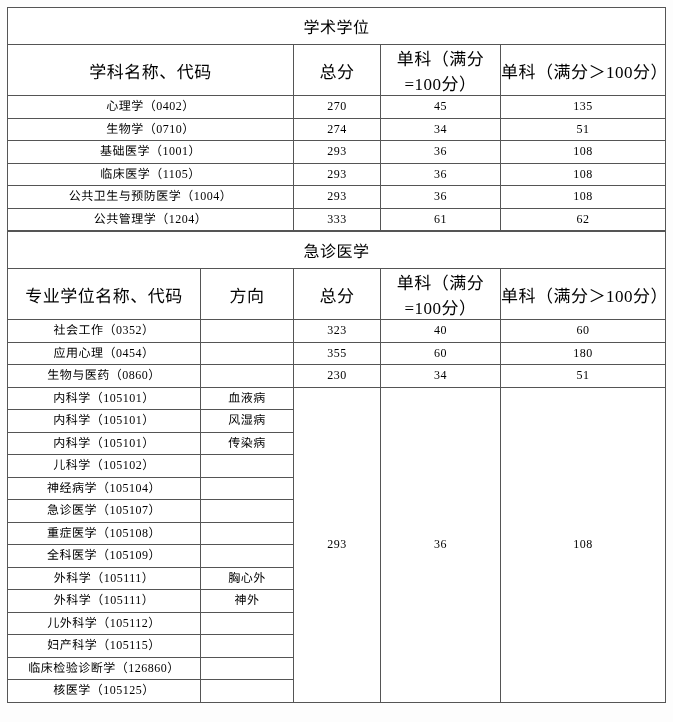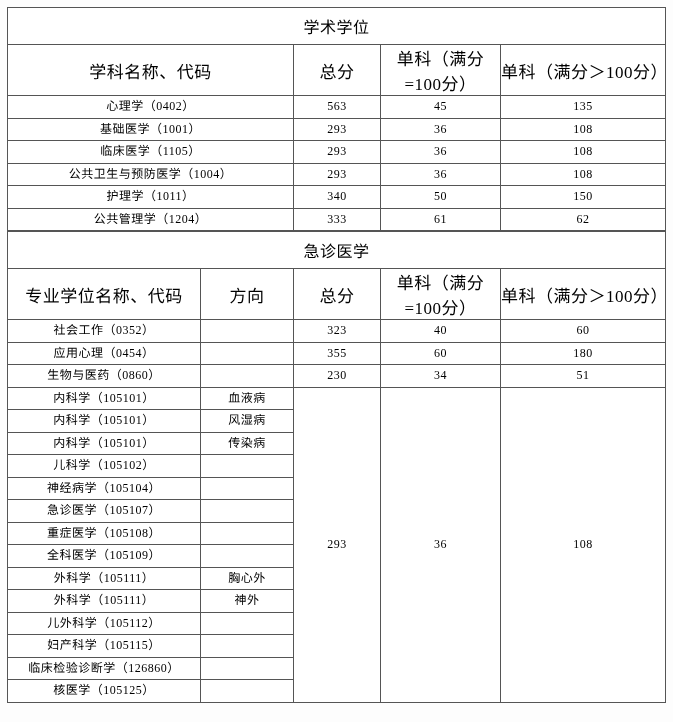--- a/index.html
+++ b/index.html
@@ -119,47 +119,47 @@
       </tr>
       <tr class="col-head">
         <td>学科名称、代码</td>
         <td>总分</td>
         <td>单科（满分=100分）</td>
         <td>单科（满分＞100分）</td>
       </tr>
 
       <tr class="data-row">
         <td>心理学（0402）</td>
-        <td class="num-cell">563</td>
+        <td class="num-cell">270</td>
         <td class="num-cell">45</td>
         <td class="num-cell">135</td>
+      </tr>
+      <tr class="data-row">
+        <td>生物学（0710）</td>
+        <td class="num-cell">274</td>
+        <td class="num-cell">34</td>
+        <td class="num-cell">51</td>
       </tr>
       <tr class="data-row">
         <td>基础医学（1001）</td>
         <td class="num-cell">293</td>
         <td class="num-cell">36</td>
         <td class="num-cell">108</td>
       </tr>
       <tr class="data-row">
         <td>临床医学（1105）</td>
         <td class="num-cell">293</td>
         <td class="num-cell">36</td>
         <td class="num-cell">108</td>
       </tr>
       <tr class="data-row">
         <td>公共卫生与预防医学（1004）</td>
         <td class="num-cell">293</td>
         <td class="num-cell">36</td>
         <td class="num-cell">108</td>
-      </tr>
-      <tr class="data-row">
-        <td>护理学（1011）</td>
-        <td class="num-cell">340</td>
-        <td class="num-cell">50</td>
-        <td class="num-cell">150</td>
       </tr>
       <tr class="data-row">
         <td>公共管理学（1204）</td>
         <td class="num-cell">333</td>
         <td class="num-cell">61</td>
         <td class="num-cell">62</td>
       </tr>
     </tbody>
   </table>
 

